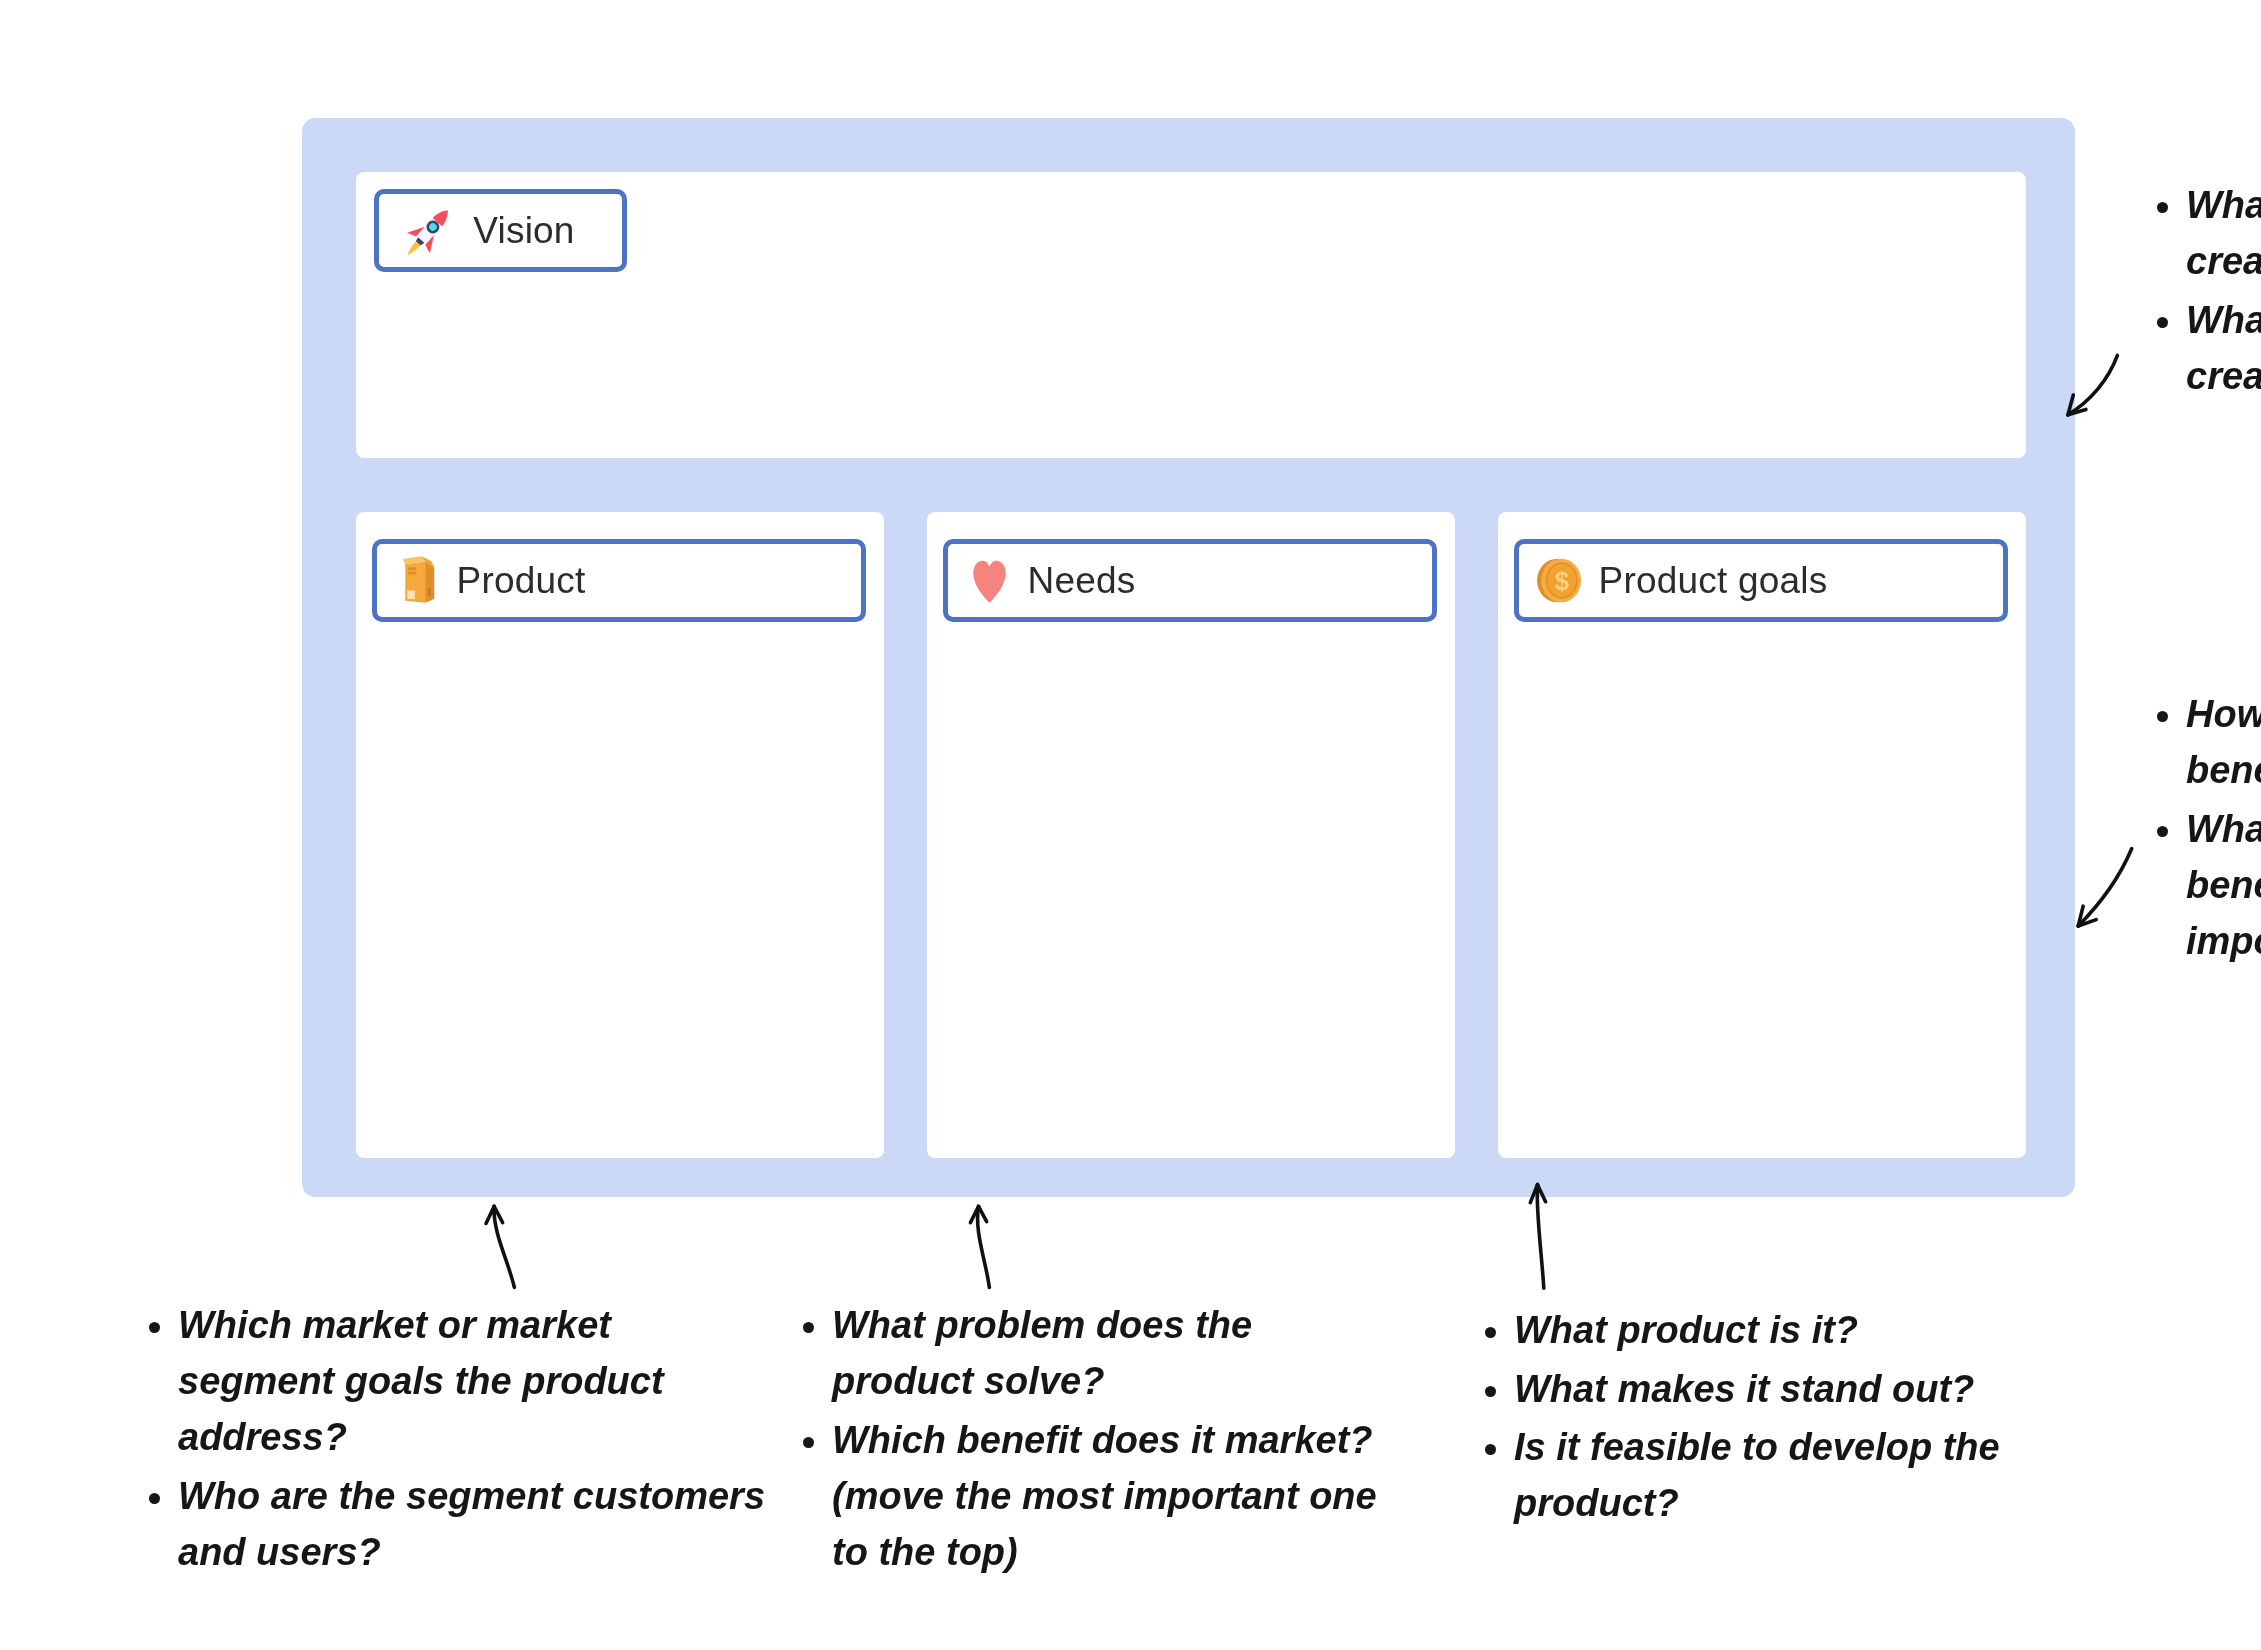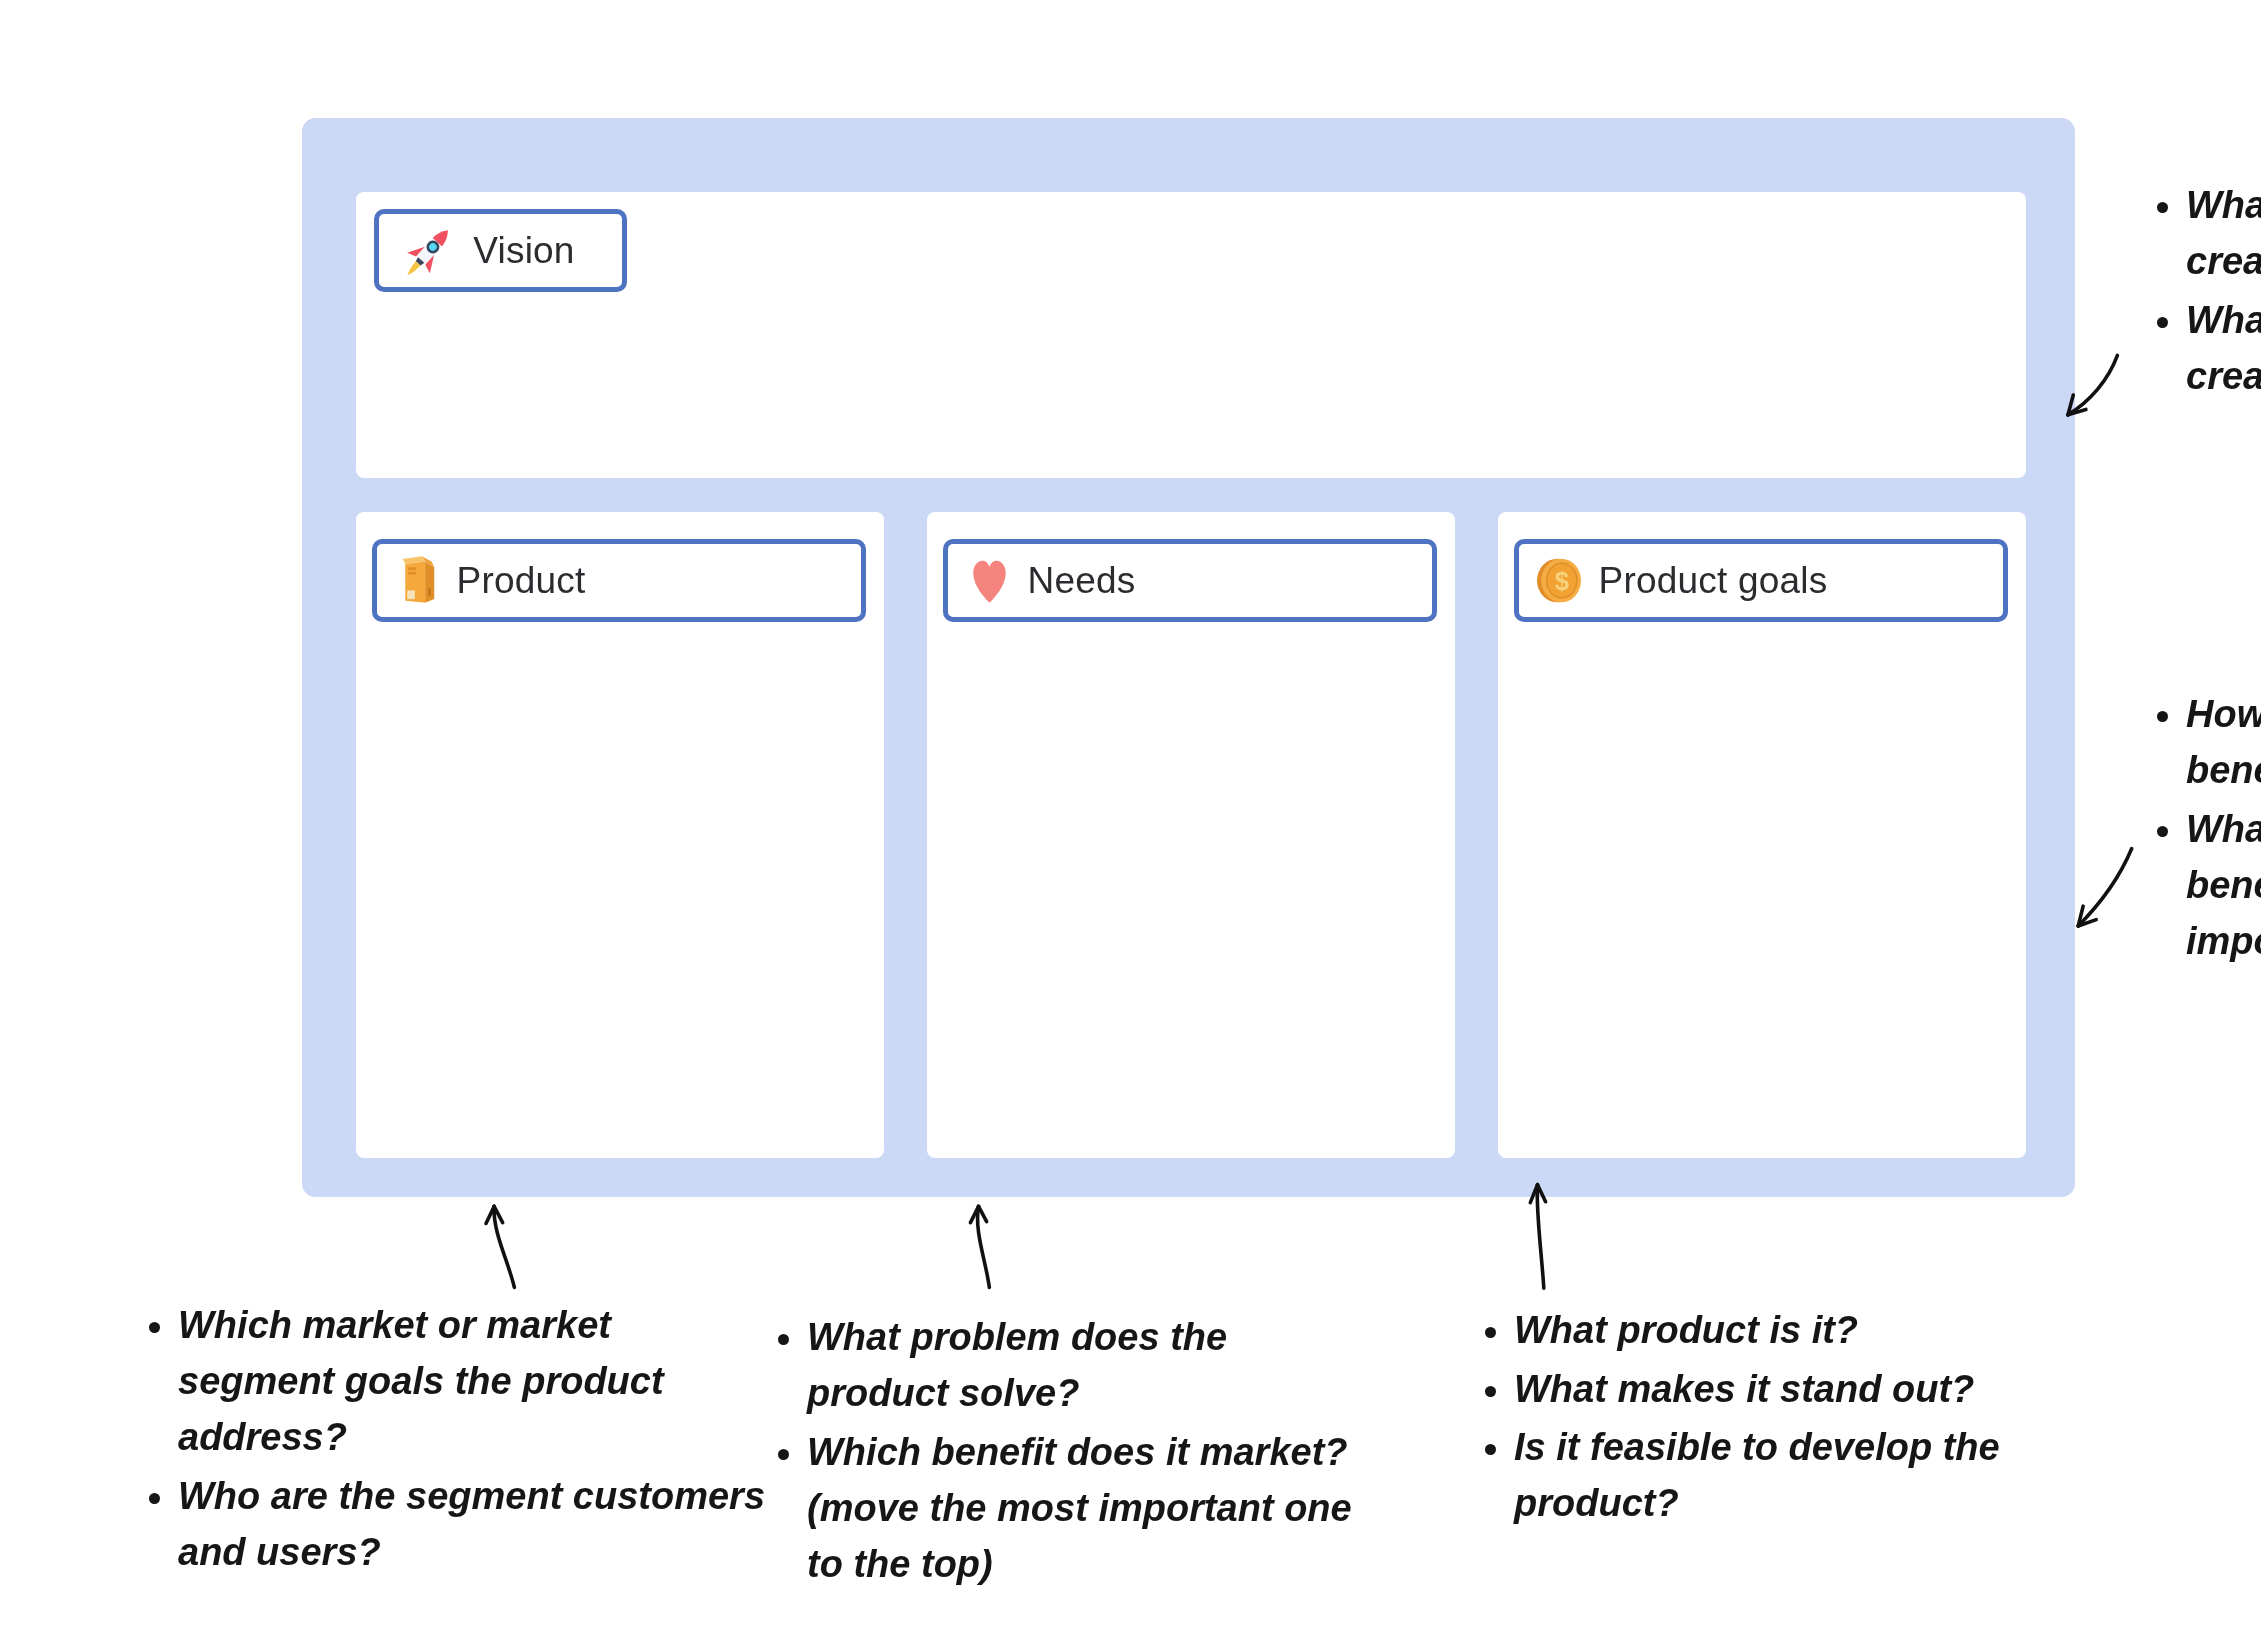--- a/index.html
+++ b/index.html
@@ -8,21 +8,21 @@
     font-family:"Liberation Sans", sans-serif; overflow:hidden;
   }
   
   .board {
     position:absolute; left:302px; top:118px; width:1773px; height:1079px;
     background:#CBD8F6; border-radius:13.6px;
   }
   .card {
     position:absolute; background:#ffffff; border-radius:8.1px;
   }
-  .vision-card { left:54px; top:54px; right:49px; height:286px;margin-top:20px; }
+  .vision-card { left:54px; top:54px; right:49px; height:286px; }
   .columns {
     position:absolute; left:54px; right:49px; top:394px; bottom:39px;
     display:flex; gap:43px;
   }
   .col-card {
     position:relative; flex:1 1 0; background:#ffffff; border-radius:8.1px;
   }
   
   .pill {
     position:absolute; box-sizing:border-box; height:83px;
@@ -39,21 +39,21 @@
   
   .notes {
     position:absolute; margin:0; padding:0 0 0 51px;
     font-style:italic; font-weight:600; font-size:38px; line-height:56px;
     color:#161616; list-style:disc;
   }
   .notes li { white-space:pre-line; margin:0 0 2.7px 0; }
   .notes-vision         { left:2135px; top:177px;  width:642px; }
   .notes-business-goals { left:2135px; top:686px; width:642px; }
   .notes-target-group   { left:127px;  top:1297px; width:588px; }
-  .notes-needs          { left:756px; top:1297px; width:624px;margin-top:12px; }
+  .notes-needs          { left:781px; top:1297px; width:624px; }
   .notes-product        { left:1463px; top:1302px; width:597px; }
   
   .arrow { position:absolute; overflow:visible; }
   .arrow path {
     fill:none; stroke:#111111; stroke-width:8;
     stroke-linecap:round; stroke-linejoin:round;
   }
 </style>
 </head>
 <body>

